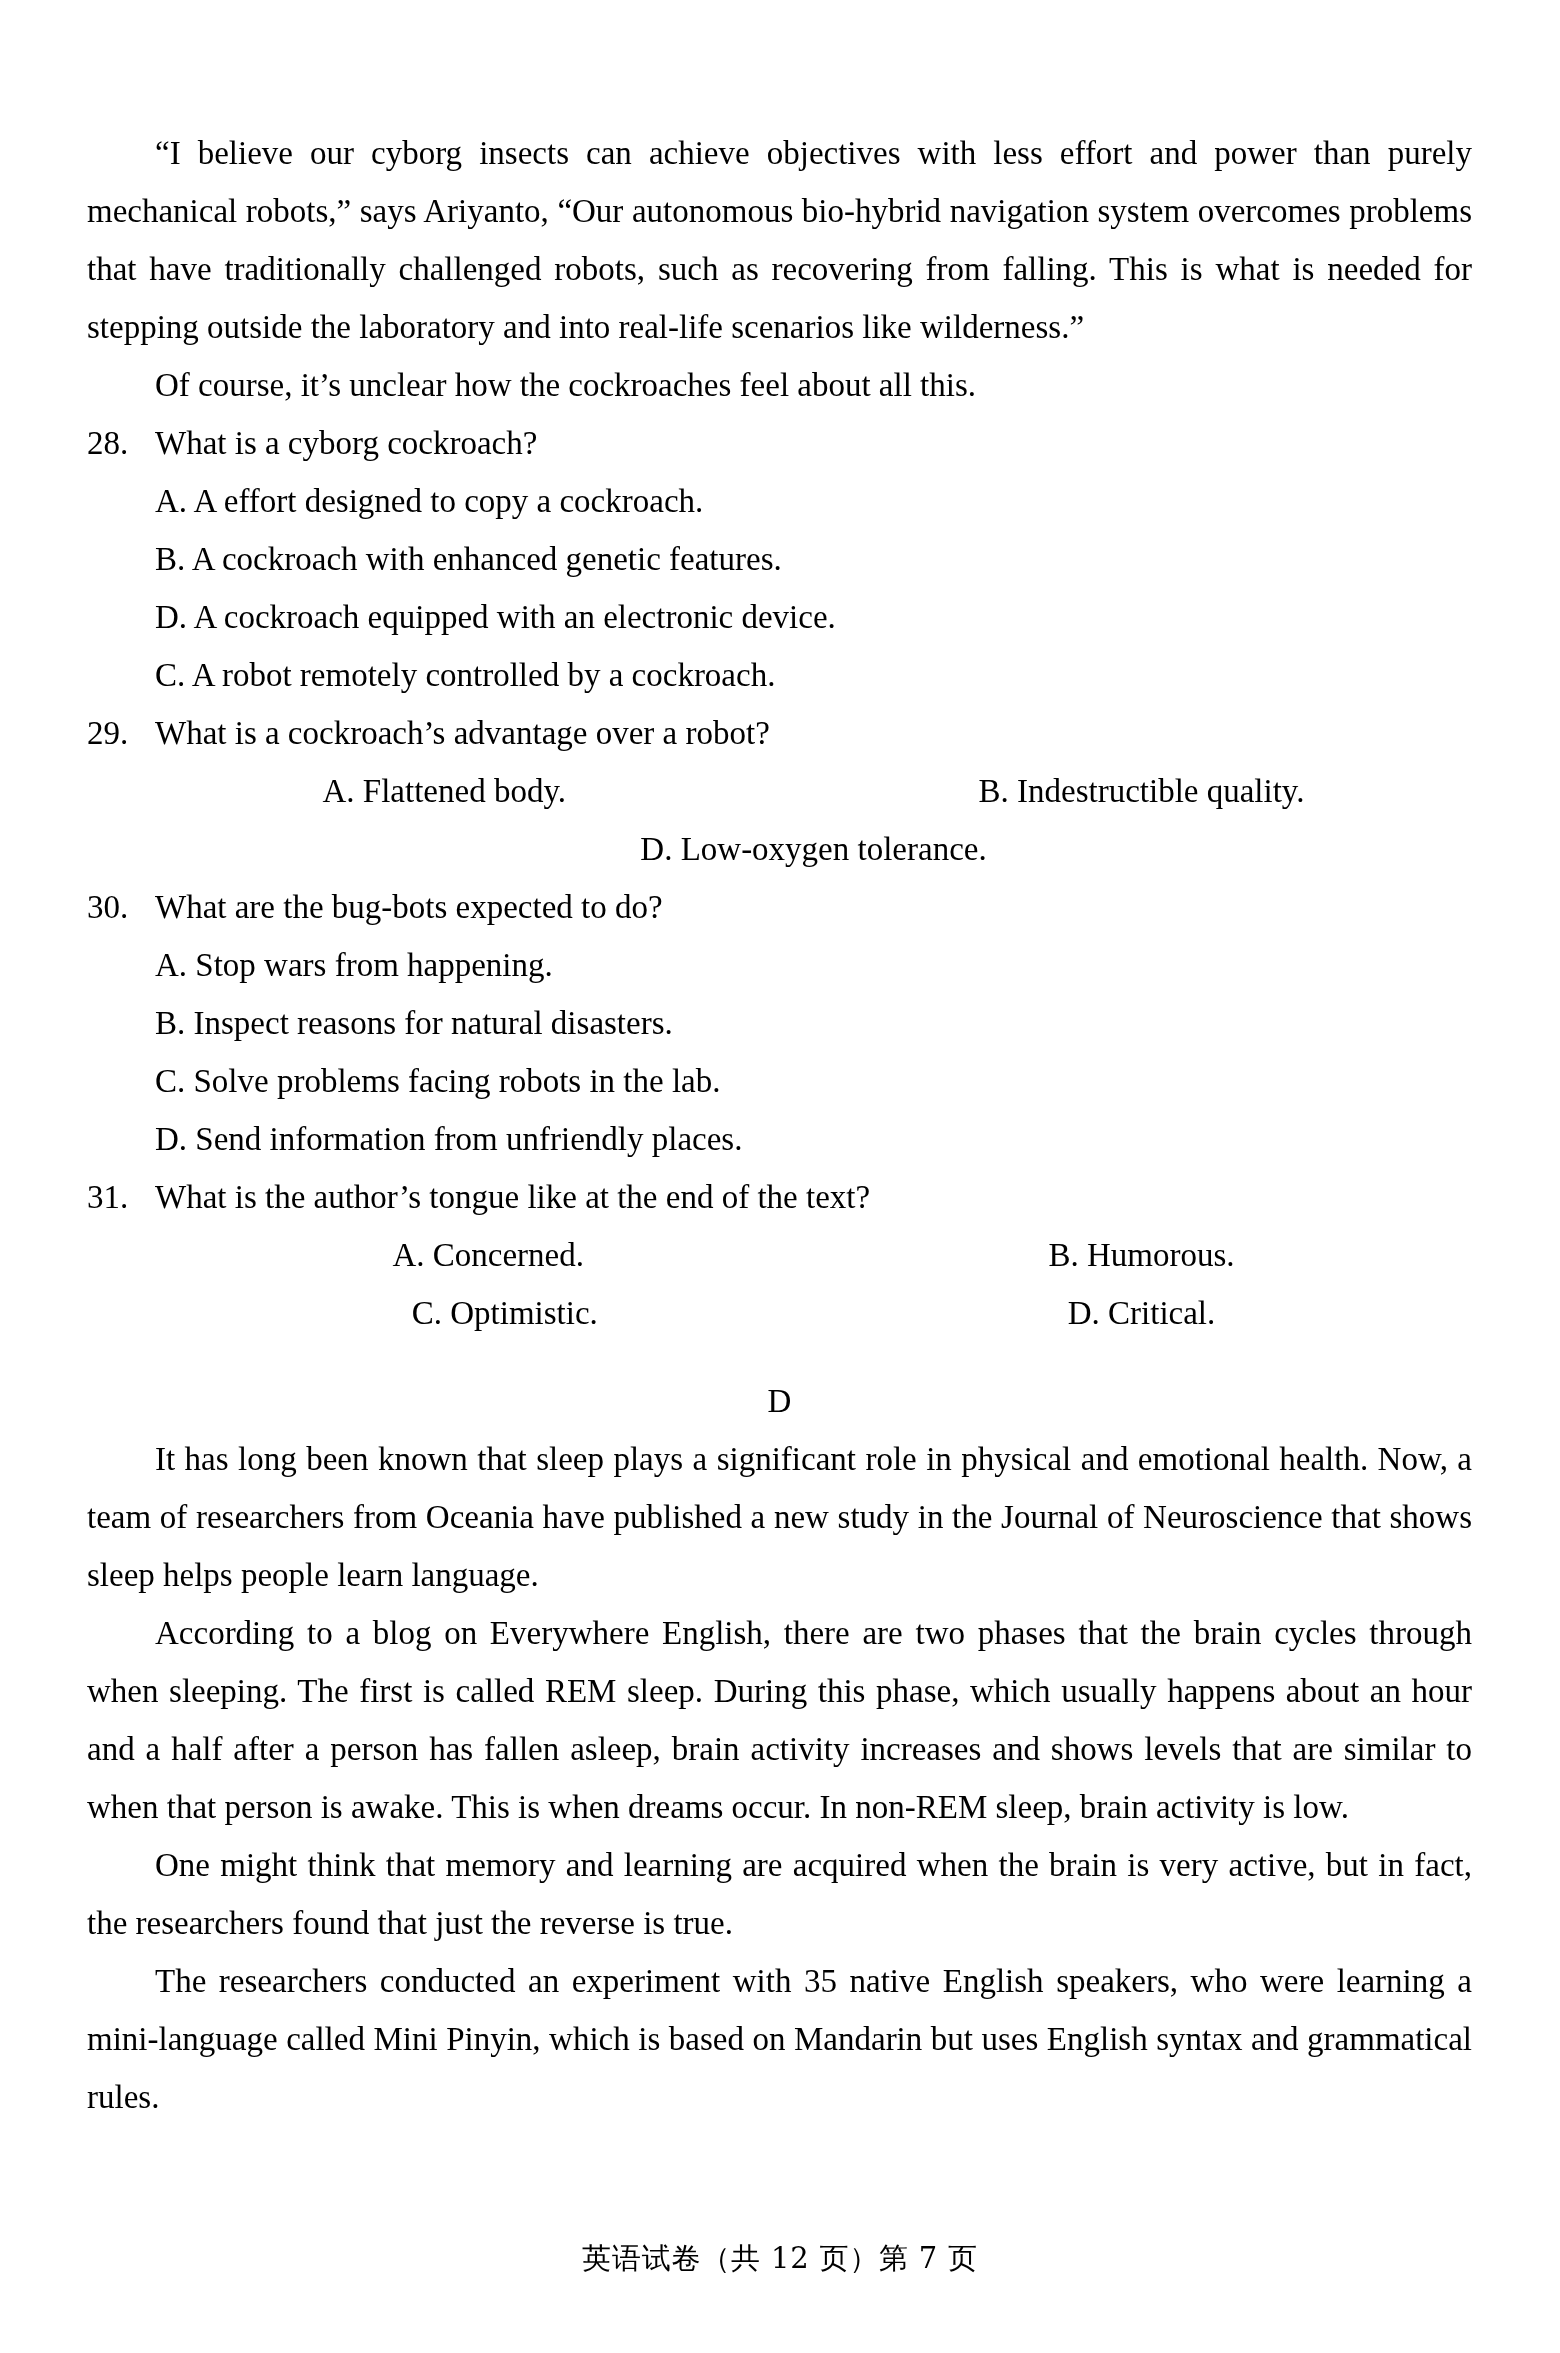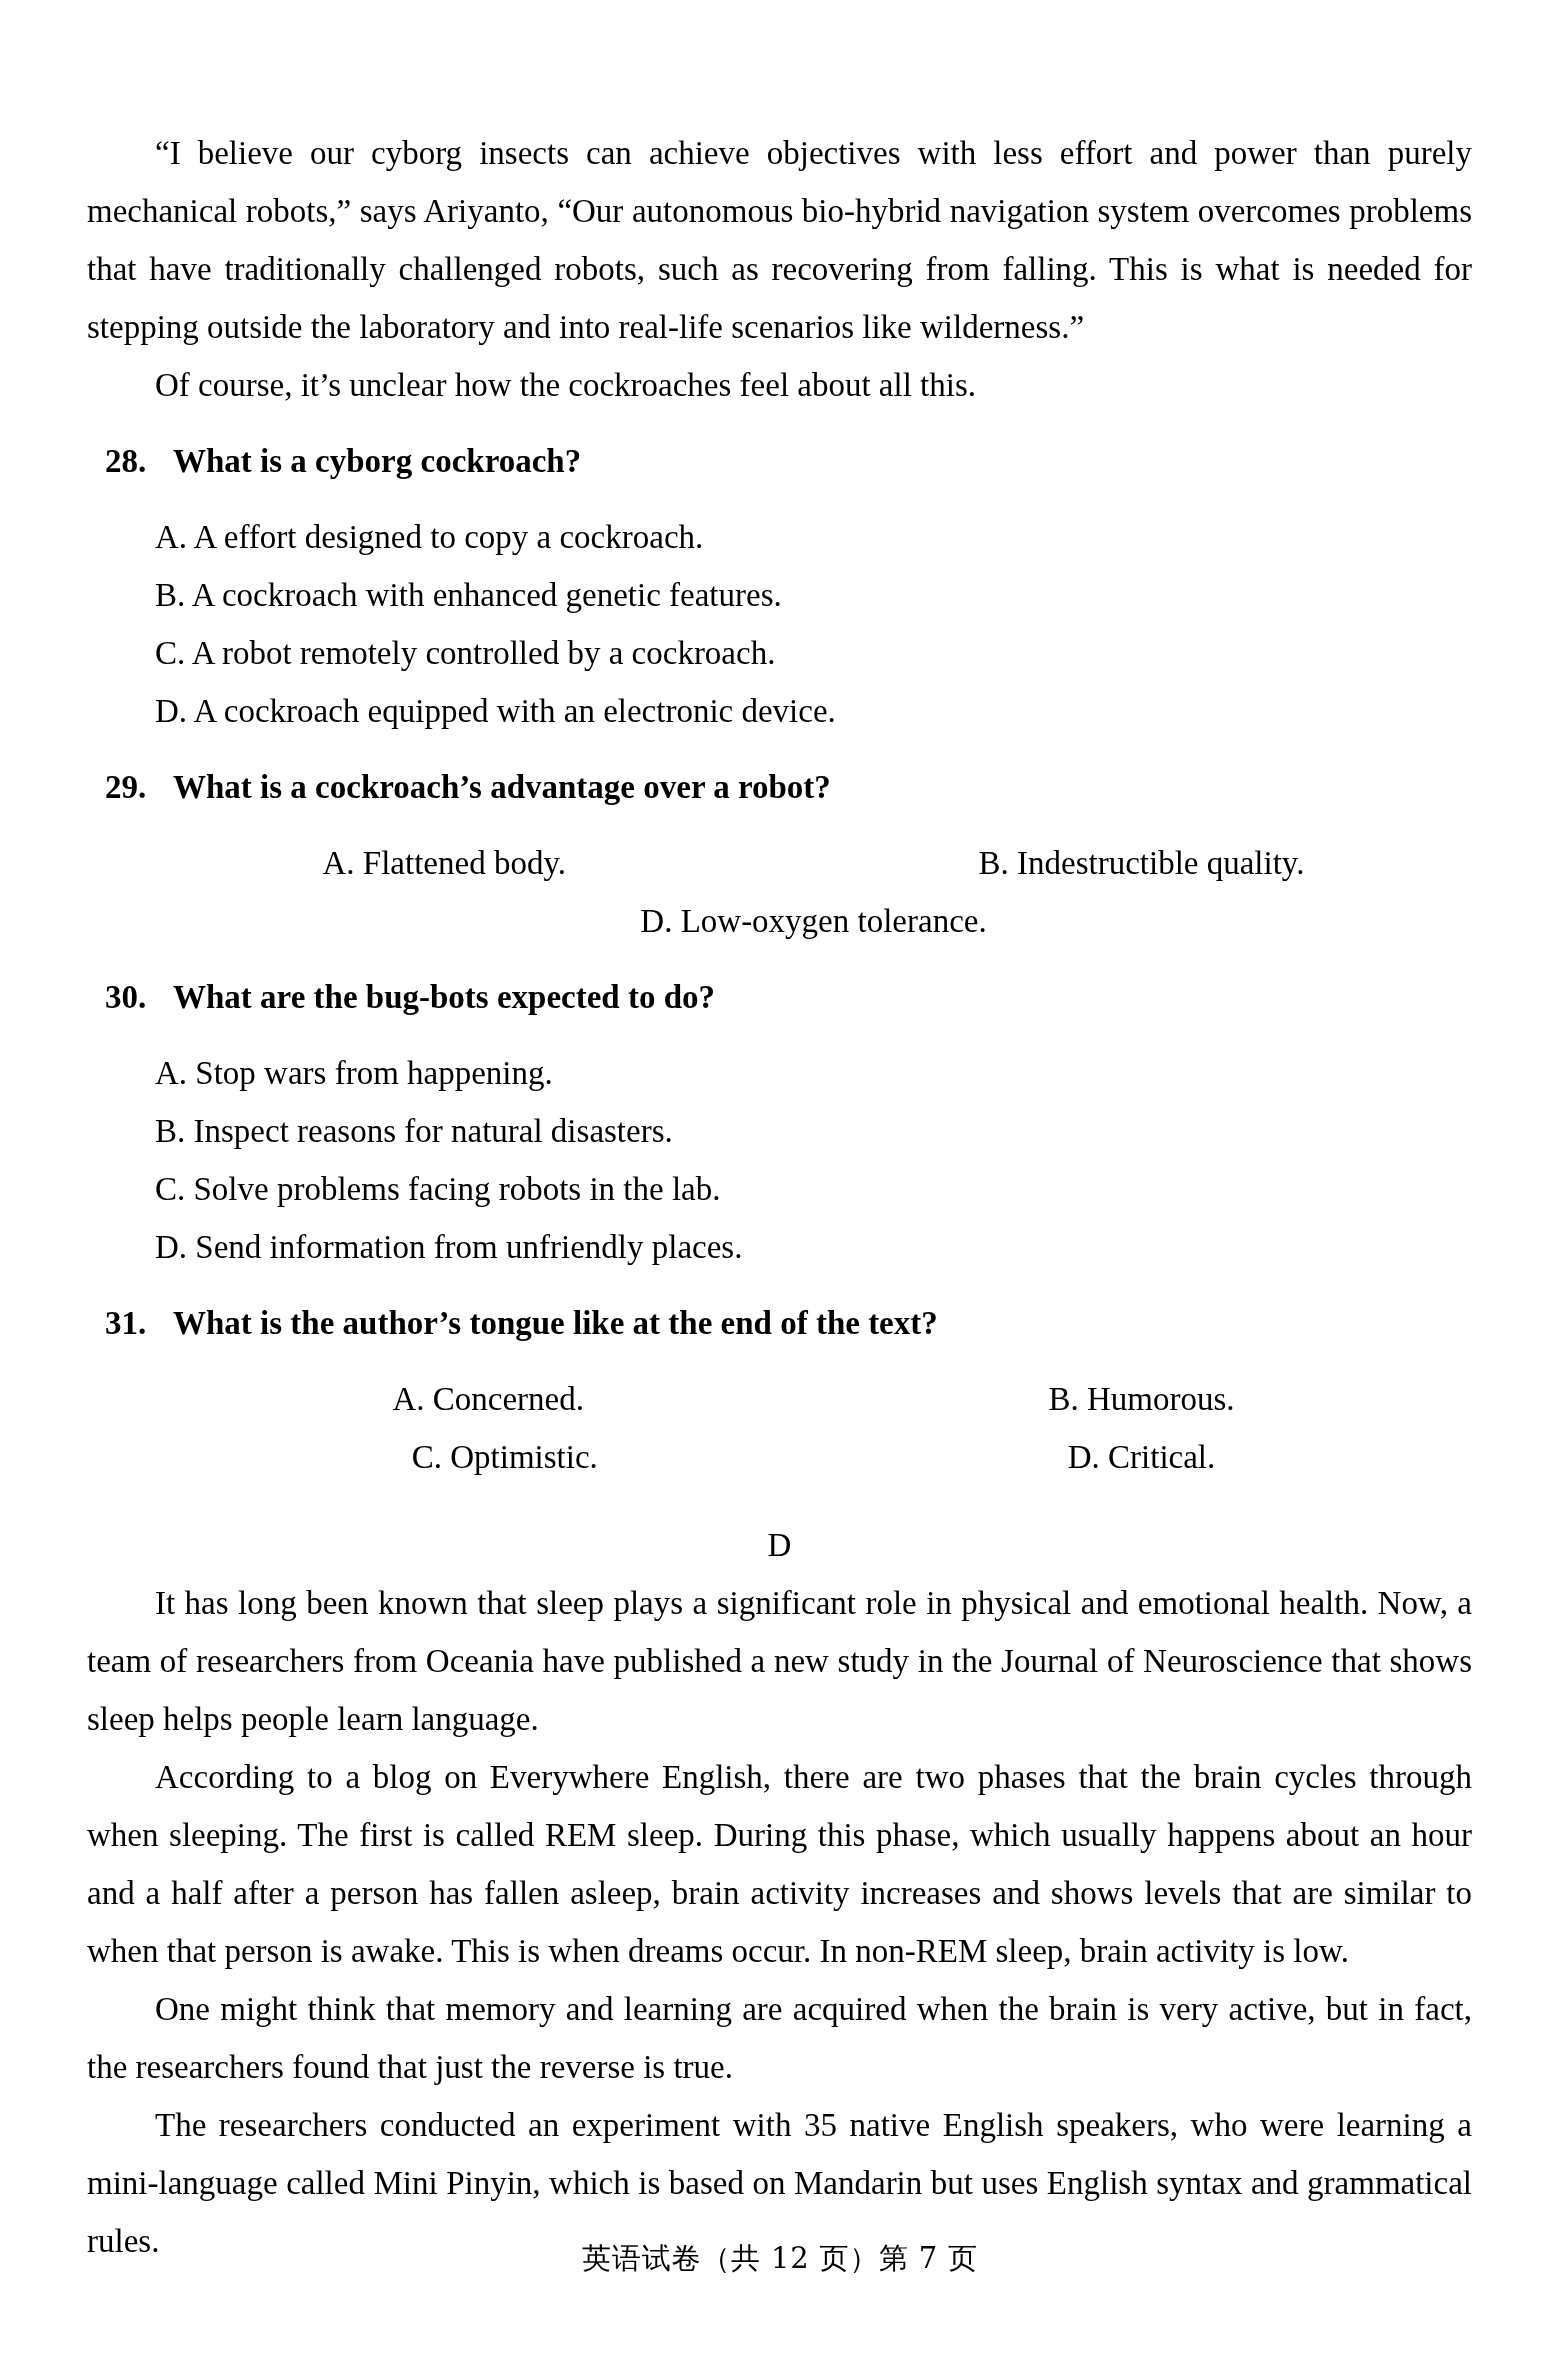--- a/index.html
+++ b/index.html
@@ -20,22 +20,21 @@
     line-height: 58px;
   }
   .para {
     margin: 0;
     text-indent: 68px;
     text-align: justify;
   }
   .para.last-left { text-align-last: left; }
   .question {
     display: flex;
-    margin: 18px;
-    font-weight: bold;
+    margin: 0;
   }
   .q-num {
     width: 68px;
     flex: 0 0 68px;
   }
   .q-text { flex: 1; }
   .opts { margin: 0; padding-left: 68px; }
   .opt-row { display: flex; justify-content: center; }
   .opt { margin: 0; }
   .opt-half { width: 656px; flex: 0 0 656px; }
@@ -63,22 +62,22 @@
   <p class="para last-left">“I believe our cyborg insects can achieve objectives with less effort and power than purely mechanical robots,” says Ariyanto, “Our autonomous bio-hybrid navigation system overcomes problems that have traditionally challenged robots, such as recovering from falling. This is what is needed for stepping outside the laboratory and into real-life scenarios like wilderness.”</p>
   <p class="para last-left">Of course, it’s unclear how the cockroaches feel about all this.</p>
 
   <div class="question">
     <span class="q-num">28.</span>
     <span class="q-text">What is a cyborg cockroach?</span>
   </div>
   <div class="opts">
     <p class="opt">A. A effort designed to copy a cockroach.</p>
     <p class="opt">B. A cockroach with enhanced genetic features.</p>
+    <p class="opt">D. A cockroach equipped with an electronic device.</p>
     <p class="opt">C. A robot remotely controlled by a cockroach.</p>
-    <p class="opt">D. A cockroach equipped with an electronic device.</p>
   </div>
 
   <div class="question">
     <span class="q-num">29.</span>
     <span class="q-text">What is a cockroach’s advantage over a robot?</span>
   </div>
   <div class="opts">
     <div class="opt-row">
       <span class="opt opt-half">A. Flattened body.</span>
       <span class="opt">B. Indestructible quality.</span>

